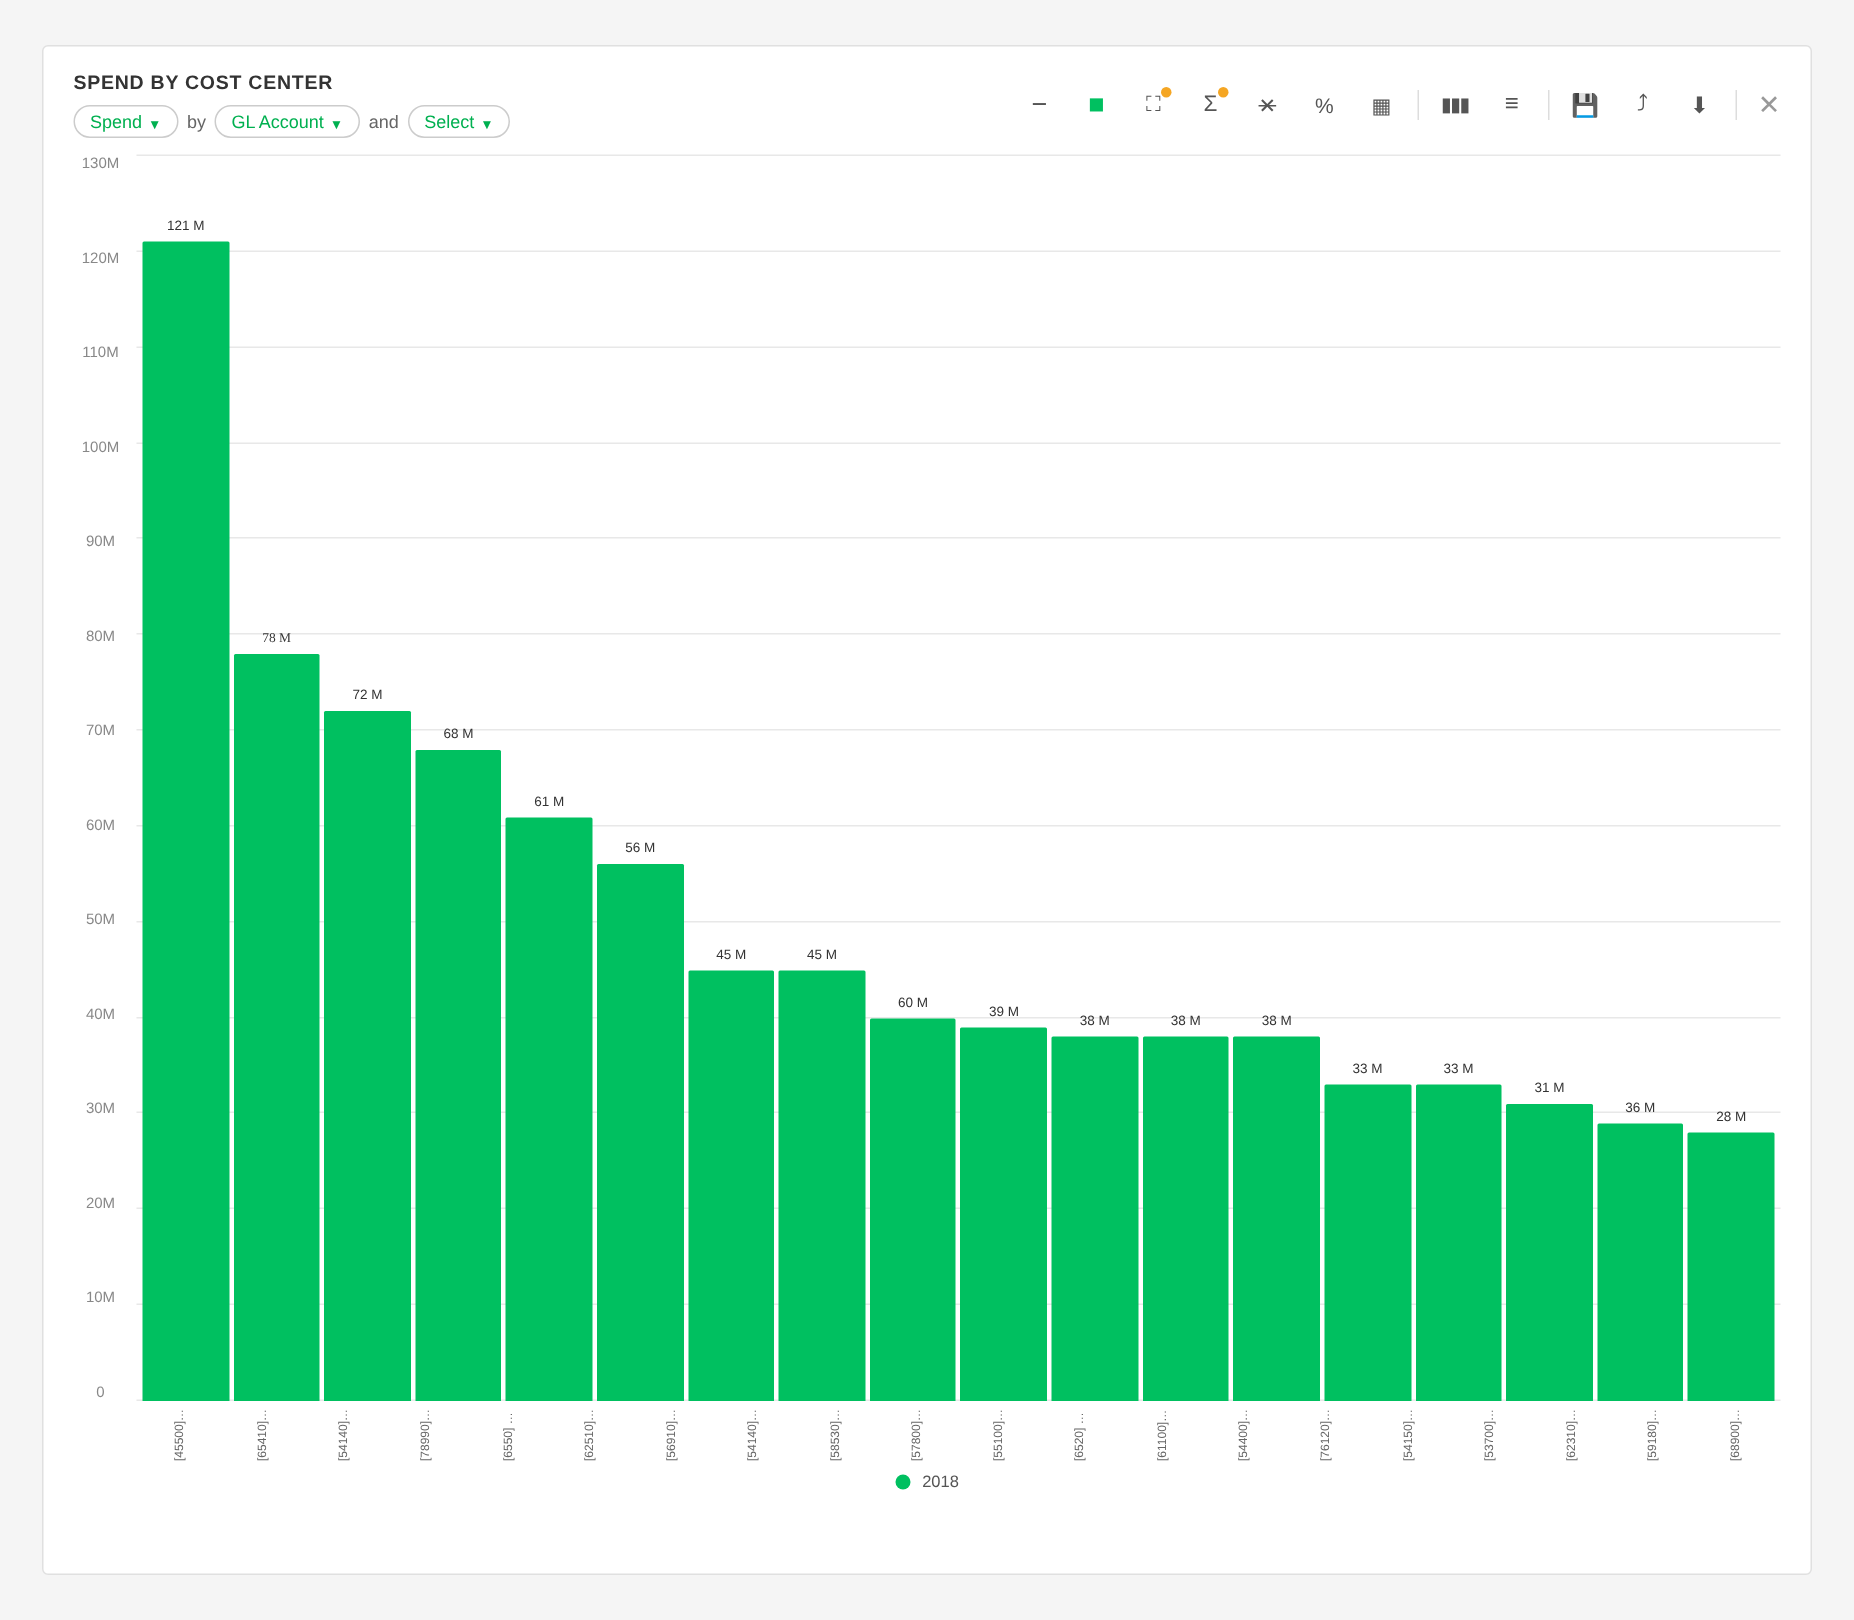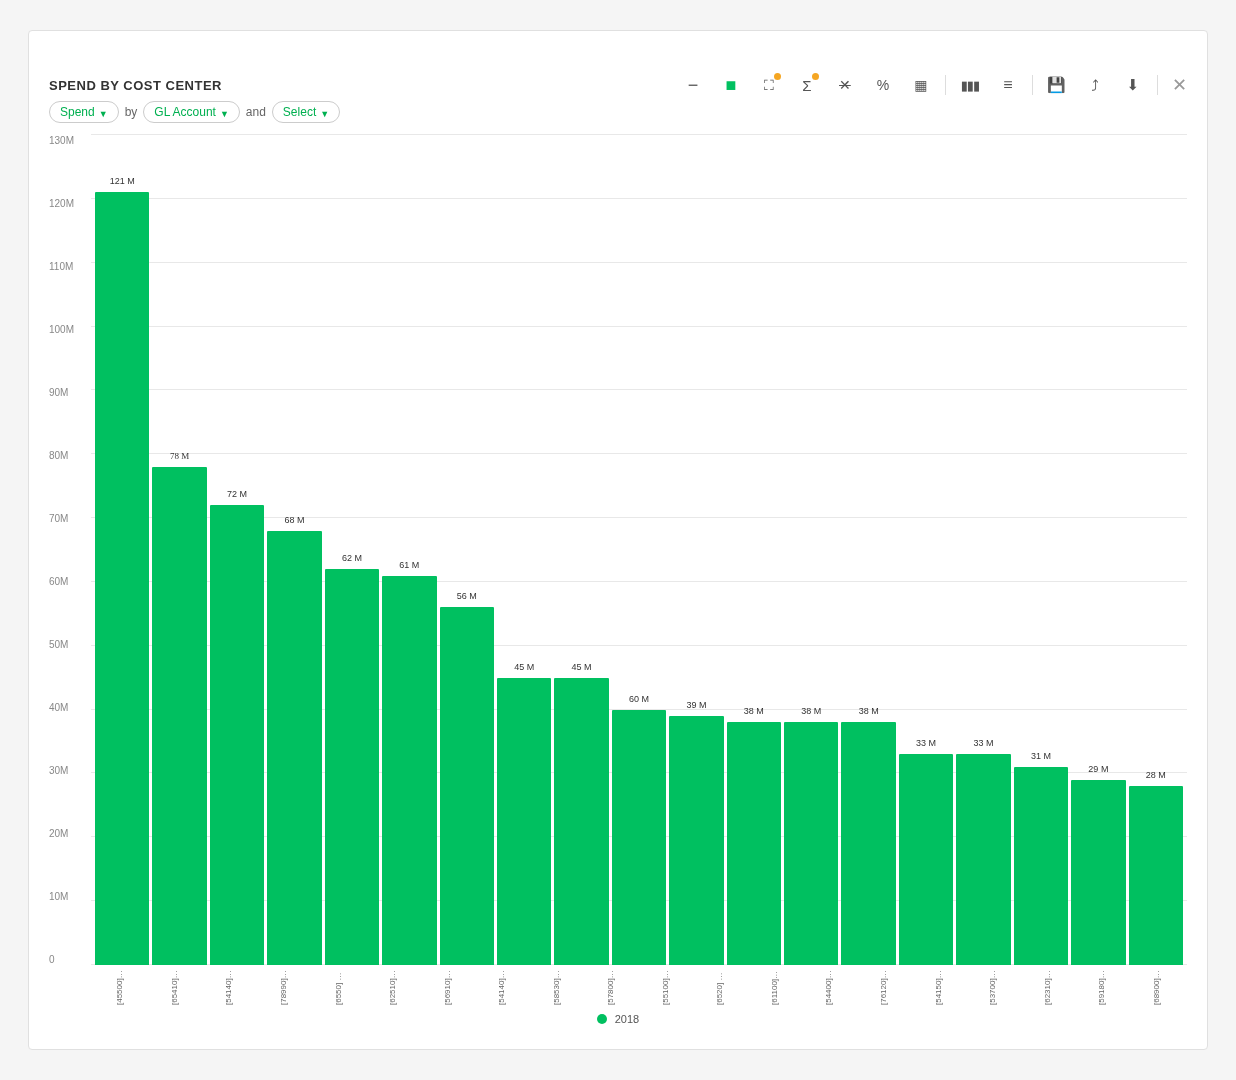--- a/index.html
+++ b/index.html
@@ -23,21 +23,20 @@
     .header-row {
       display: flex;
       align-items: center;
       justify-content: space-between;
       margin-bottom: 12px;
     }
     .title-section {
       display: flex;
       flex-direction: column;
       gap: 8px;
-      margin-top: 31px;
     }
     .chart-title {
       font-size: 13px;
       font-weight: 700;
       color: #333;
       letter-spacing: 0.5px;
     }
     .filter-row {
       display: flex;
       align-items: center;
@@ -115,21 +114,21 @@
       bottom: 40px;
       width: 42px;
       display: flex;
       flex-direction: column-reverse;
       justify-content: space-between;
       padding-bottom: 0;
     }
     .y-label {
       font-size: 10px;
       color: #888;
-      text-align: left;
+      text-align: center;
       padding-right: 6px;
     }
     .chart-body {
       position: absolute;
       left: 42px;
       right: 0;
       top: 0;
       bottom: 40px;
     }
     .grid-lines {
@@ -338,25 +337,20 @@
             <div class="bar" style="height: 55.3846%;">
               <span class="bar-label">72 M</span>
             </div>
           </div>
           <div class="bar-group">
             <div class="bar" style="height: 52.3077%;">
               <span class="bar-label">68 M</span>
             </div>
           </div>
           <div class="bar-group">
-            <div class="bar" style="height: 47.6923%;">
-              <span class="bar-label">62 M</span>
-            </div>
-          </div>
-          <div class="bar-group">
             <div class="bar" style="height: 46.9231%;">
               <span class="bar-label">61 M</span>
             </div>
           </div>
           <div class="bar-group">
             <div class="bar" style="height: 43.0769%;">
               <span class="bar-label">56 M</span>
             </div>
           </div>
           <div class="bar-group">
@@ -404,21 +398,21 @@
               <span class="bar-label">33 M</span>
             </div>
           </div>
           <div class="bar-group">
             <div class="bar" style="height: 23.8462%;">
               <span class="bar-label">31 M</span>
             </div>
           </div>
           <div class="bar-group">
             <div class="bar" style="height: 22.3077%;">
-              <span class="bar-label">29 M</span>
+              <span class="bar-label">36 M</span>
             </div>
           </div>
           <div class="bar-group">
             <div class="bar" style="height: 21.5385%;">
               <span class="bar-label">28 M</span>
             </div>
           </div>
         </div>
     </div>
 

